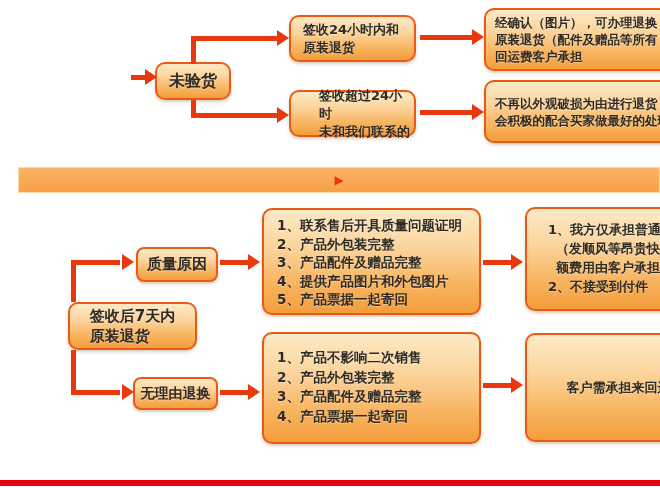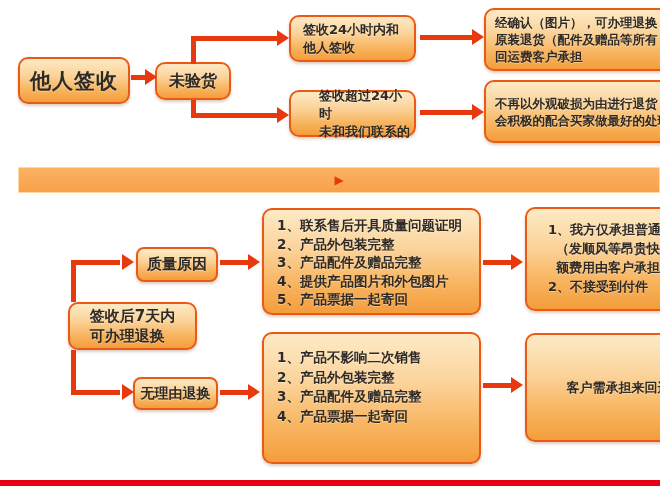--- a/index.html
+++ b/index.html
@@ -22,21 +22,21 @@
   .box-a{left:18px;top:57px;width:112px;height:47px;font-size:21px;letter-spacing:1px;}
   .box-b{left:155px;top:62px;width:76px;height:38px;font-size:16px;}
   .box-c{left:289px;top:15px;width:127px;height:47px;font-size:13px;padding-left:12px;line-height:18px;}
   .box-d{left:289px;top:90px;width:127px;height:47px;font-size:13px;padding-left:28px;line-height:18px;}
   .box-e{left:484px;top:8px;width:206px;height:63px;font-size:12.5px;padding:4px 9px;line-height:17px;}
   .box-f{left:484px;top:80px;width:206px;height:63px;font-size:12.5px;padding:4px 9px;line-height:17px;}
   .box-g{left:68px;top:302px;width:129px;height:48px;font-size:15px;line-height:20px;}
   .box-h{left:136px;top:247px;width:82px;height:35px;font-size:15px;border-radius:8px;}
   .box-j{left:133px;top:377px;width:85px;height:33px;font-size:14px;border-radius:8px;}
   .box-i{left:262px;top:208px;width:219px;height:107px;font-size:13.5px;line-height:18.6px;padding:6px 4px 4px 13px;align-items:flex-start;}
-  .box-k{left:262px;top:332px;width:219px;height:132px;font-size:13.5px;line-height:19.5px;padding:14px 12px 4px 13px;align-items:flex-start;}
+  .box-k{left:262px;top:332px;width:219px;height:112px;font-size:13.5px;line-height:19.5px;padding:14px 12px 4px 13px;align-items:flex-start;}
   .box-l{left:525px;top:207px;width:200px;height:104px;font-size:13px;line-height:19px;padding:11px 4px 4px 21px;display:block;}
   .box-l .indent{padding-left:8px;}
   .box-m{left:525px;top:333px;width:200px;height:109px;font-size:13px;}
   
   .banner{
     position:absolute;left:18px;top:167px;width:642px;height:26px;box-sizing:border-box;
     background:linear-gradient(180deg,#fbb262 0%,#f9a049 100%);
     border:1px solid #fcd9a7;
     display:flex;align-items:center;justify-content:center;gap:10px;
     color:#e8380d;font-weight:bold;font-size:17px;
@@ -52,26 +52,25 @@
     border-left:12px solid #e8380d;
   }
   
   .bottom-bar{position:absolute;left:0;top:480px;width:660px;height:6px;background:#e60012;}
 </style>
 </head>
 <body>
 
 <div class="canvas">
 
-  <div class="box box-a">他人签收</div>
 
   <div class="box box-b">未验货</div>
 
   <div class="box box-c leftalign multiline">签收24小时内和
-他人签收</div>
+原装退货</div>
 
   <div class="box box-d leftalign multiline">签收超过24小时
 未和我们联系的</div>
 
   <div class="box box-e leftalign multiline">经确认（图片），可办理退换
 原装退货（配件及赠品等所有
 回运费客户承担</div>
 
   <div class="box box-f leftalign multiline">不再以外观破损为由进行退货
 会积极的配合买家做最好的处理</div>
@@ -101,21 +100,21 @@
   <div>
     <div class="shaft-h" style="left:420px;top:110px;width:52px;"></div>
     <div class="head" style="left:472px;top:104px;"></div>
   </div>
 
   <div class="banner">
     <span class="tri">▶</span>
   </div>
 
   <div class="box box-g multiline">签收后7天内
-可办理退换</div>
+原装退货</div>
 
   <div class="box box-j">无理由退换</div>
 
   <div class="box box-h">质量原因</div>
 
   <div class="box box-i leftalign multiline">1、联系售后开具质量问题证明
 2、产品外包装完整
 3、产品配件及赠品完整
 4、提供产品图片和外包图片
 5、产品票据一起寄回</div>

